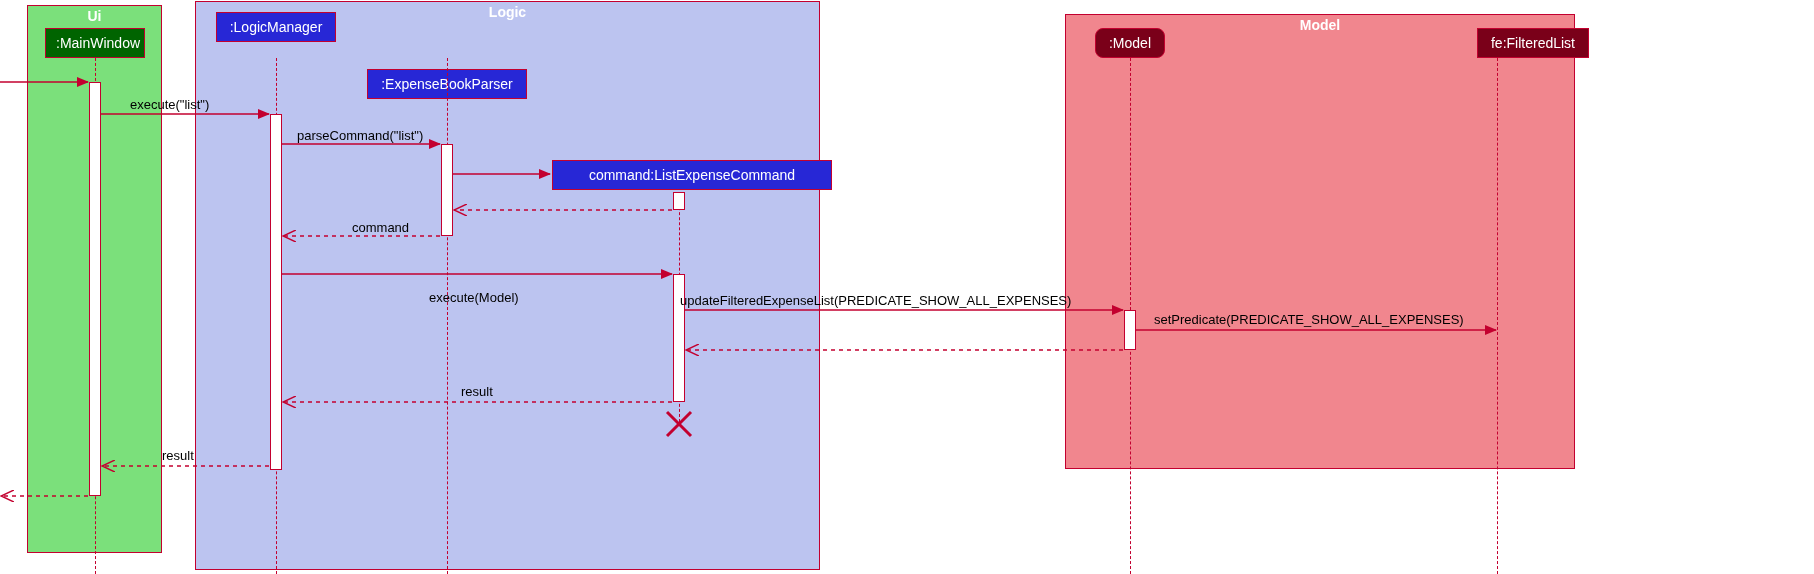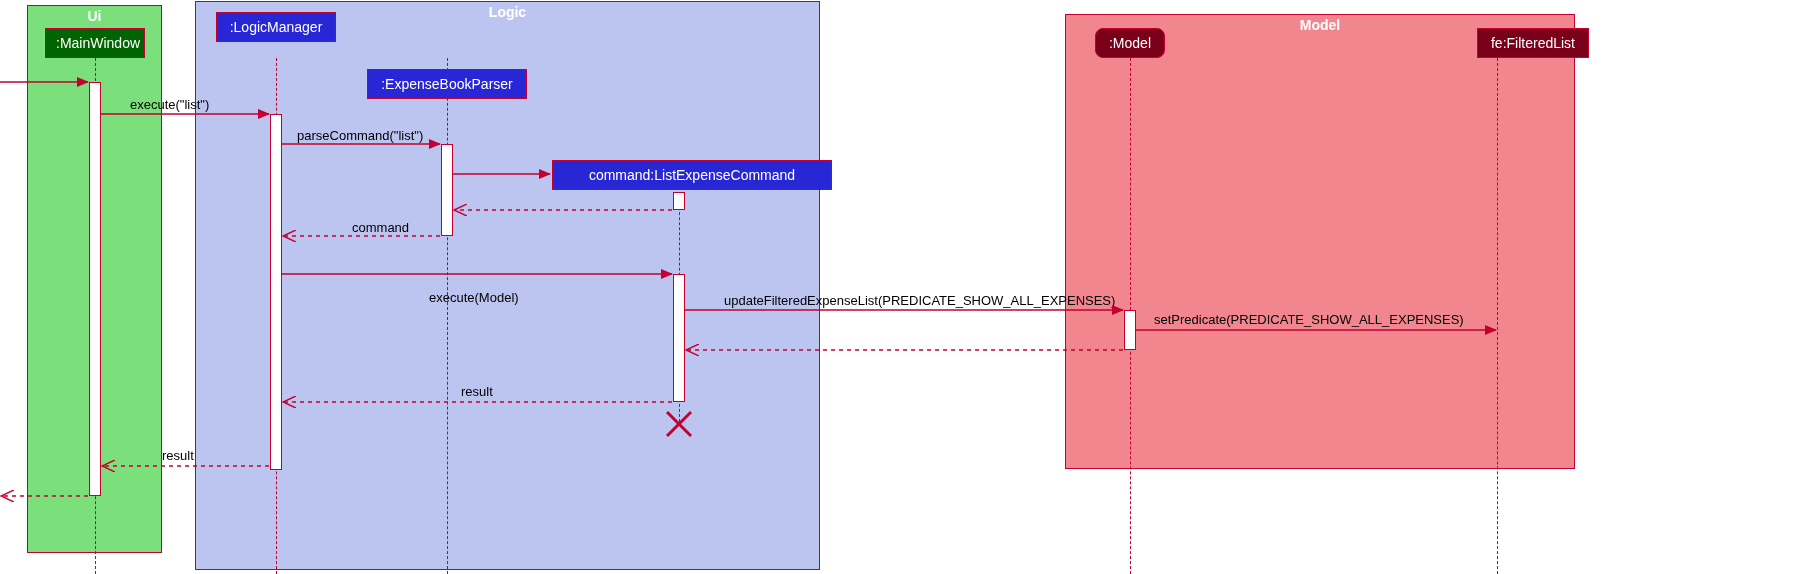--- a/index.html
+++ b/index.html
@@ -114,21 +114,21 @@
   <div class="act" style="left:270px; top:114px; height:356px;"></div>
   <div class="act" style="left:441px; top:144px; height:92px;"></div>
   <div class="act" style="left:673px; top:192px; height:18px;"></div>
   <div class="act" style="left:673px; top:274px; height:128px;"></div>
   <div class="act" style="left:1124px; top:310px; height:40px;"></div>
 
   <div class="msg-label" style="left:130px; top:97px;">execute("list")</div>
   <div class="msg-label" style="left:297px; top:128px;">parseCommand("list")</div>
   <div class="msg-label" style="left:316px; top:220px;margin-left:36px;">command</div>
   <div class="msg-label" style="left:429px; top:258px;margin-top:32px;">execute(Model)</div>
-  <div class="msg-label" style="left:724px; top:293px;">updateFilteredExpenseList(PREDICATE_SHOW_ALL_EXPENSES)</div>
+  <div class="msg-label" style="left:680px; top:293px;">updateFilteredExpenseList(PREDICATE_SHOW_ALL_EXPENSES)</div>
   <div class="msg-label" style="left:1154px; top:312px;text-align:right;">setPredicate(PREDICATE_SHOW_ALL_EXPENSES)</div>
   <div class="msg-label" style="left:461px; top:384px;">result</div>
   <div class="msg-label" style="left:162px; top:448px;">result</div>
 
   <svg class="arrows">
     <defs>
       <marker id="arrow-solid" markerWidth="12" markerHeight="10" refX="11" refY="5" orient="auto" markerUnits="userSpaceOnUse">
         <path d="M0,0 L12,5 L0,10 Z" fill="#c3002f"></path>
       </marker>
       <marker id="arrow-open" markerWidth="14" markerHeight="12" refX="13" refY="6" orient="auto" markerUnits="userSpaceOnUse">

